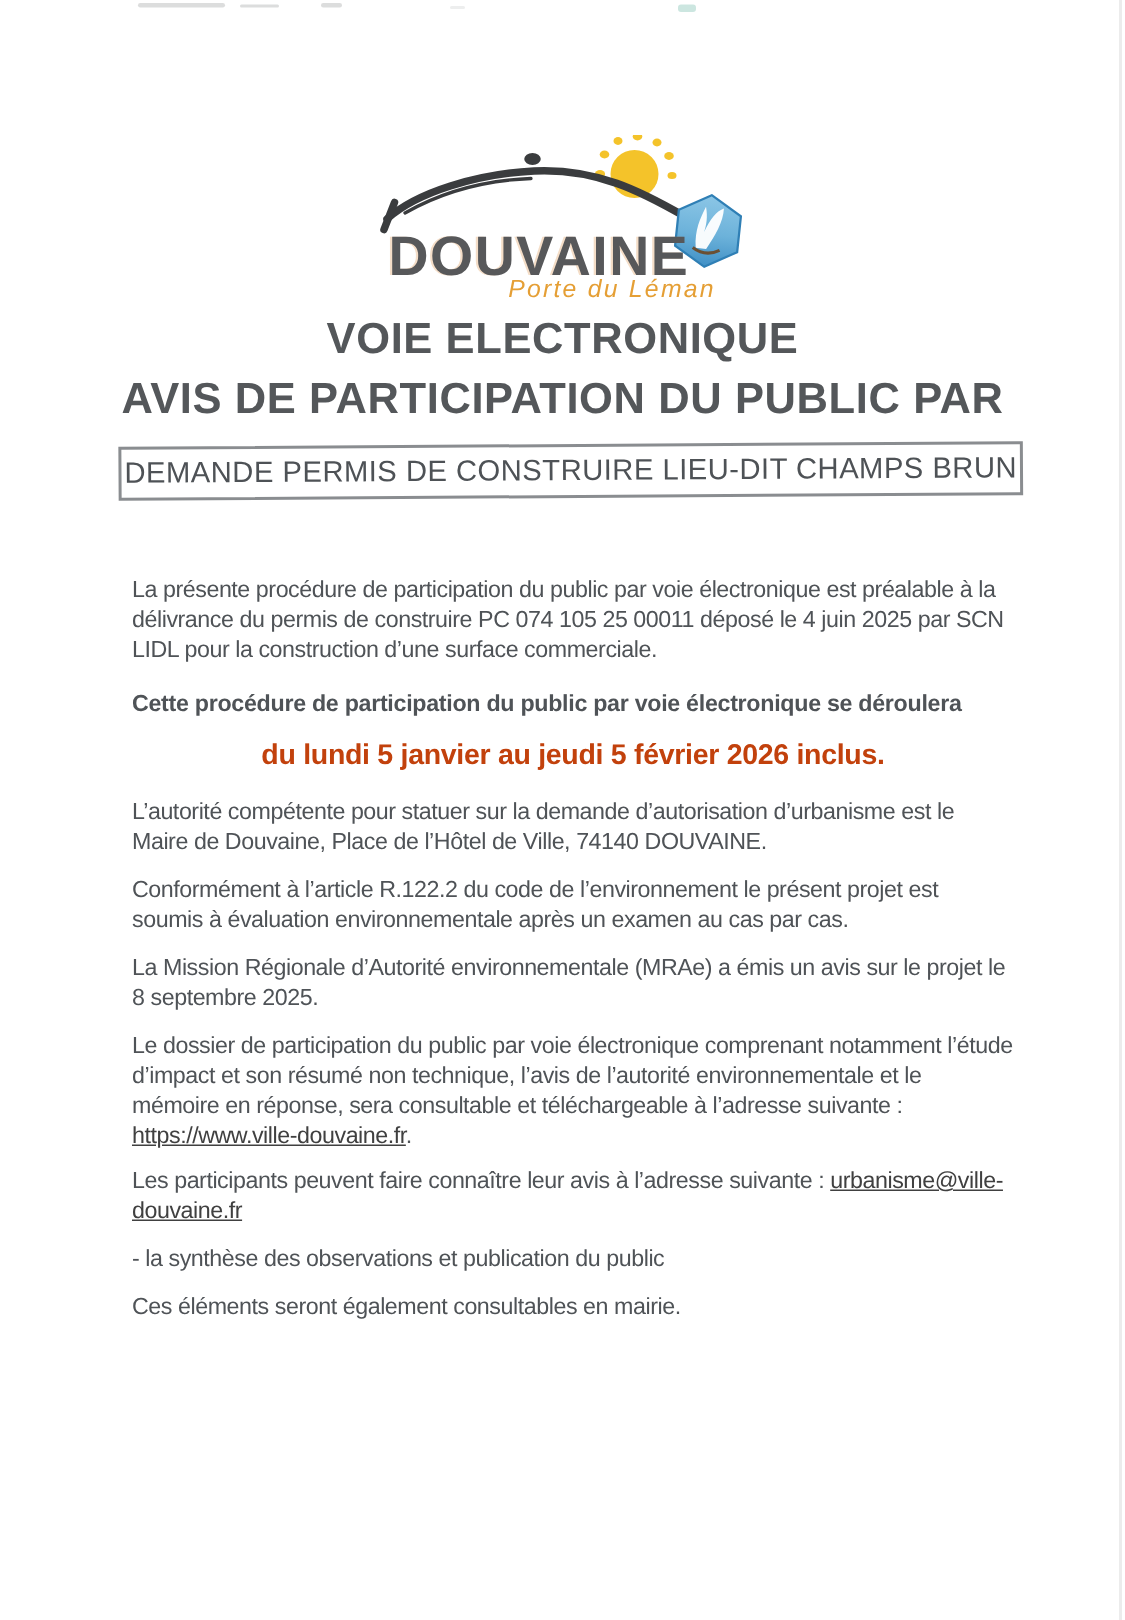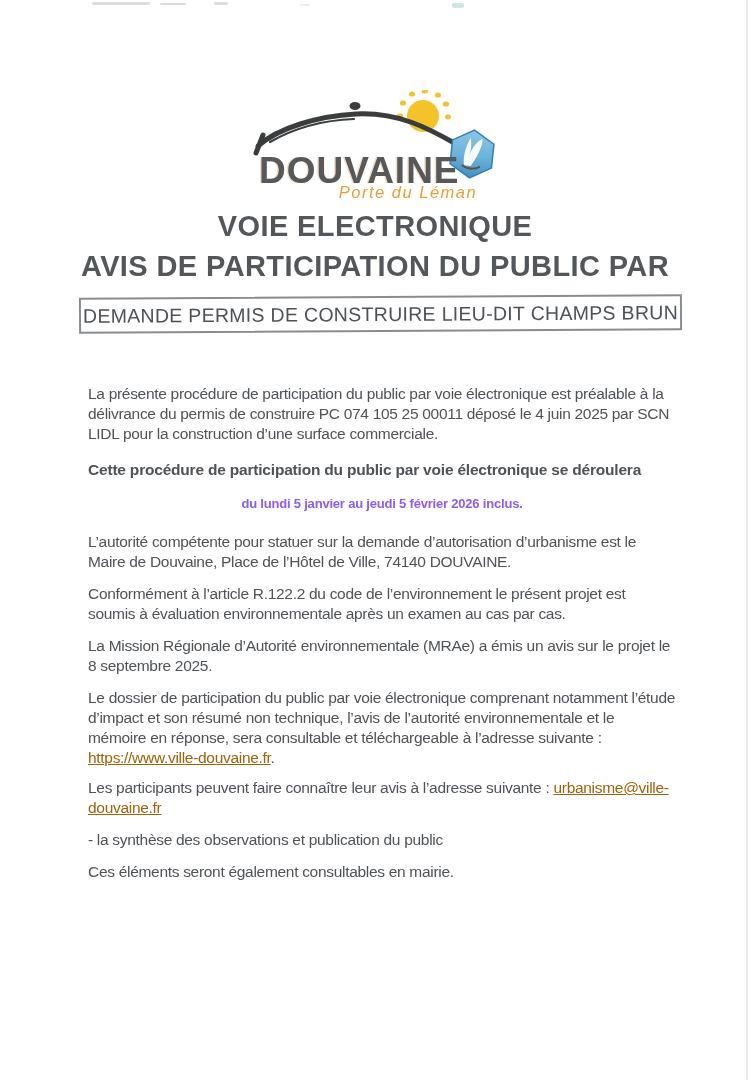--- a/index.html
+++ b/index.html
@@ -50,27 +50,27 @@
   .content{
     position:absolute;left:88px;top:384px;width:588px;
     font-size:15.5px;line-height:20px;letter-spacing:-0.3px;
     color:#4f5357;
   }
   .content p{margin:0 0 12px 0;}
   p.intro{margin-bottom:16px;}
   p.procedure-bold{font-weight:700;margin-bottom:10px;letter-spacing:-0.2px;}
   p.date-line{
     font-weight:700;text-align:center;
-    font-size:13px;line-height:28px;
-    color:#8b5cf6;margin-bottom:14px;letter-spacing:-0.2px;
+    font-size:19px;line-height:28px;
+    color:#c2410c;margin-bottom:14px;letter-spacing:-0.2px;
   }
   p.dossier{margin-bottom:10px;}
   p.bullet2{margin-bottom:36px;}
   a.doc-link{
-    color:#a16207;text-decoration:underline;cursor:pointer;
+    color:#404040;text-decoration:underline;cursor:pointer;
   }
 </style>
 </head>
 <body>
 
 <div class="page">
 
   <div class="scan-edge-right"></div>
   <div class="noise n1"></div>
   <div class="noise n2"></div>

